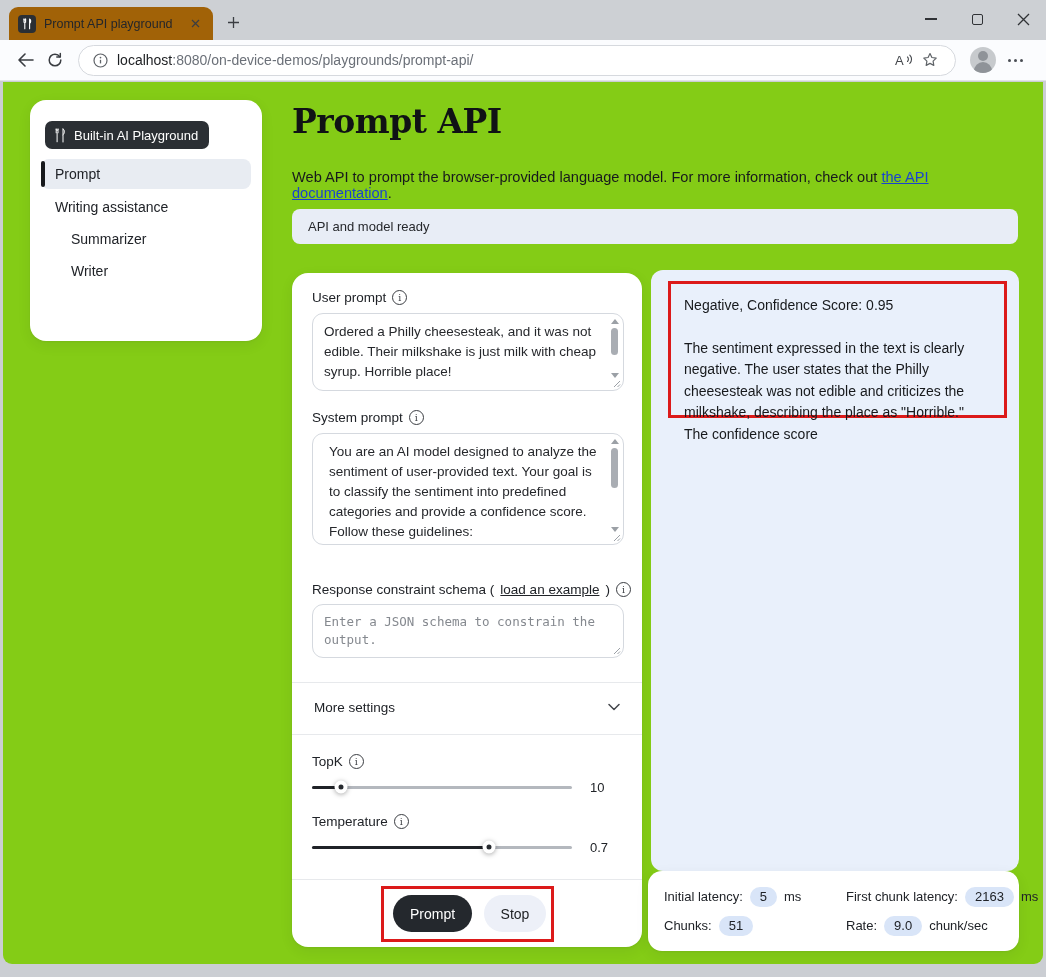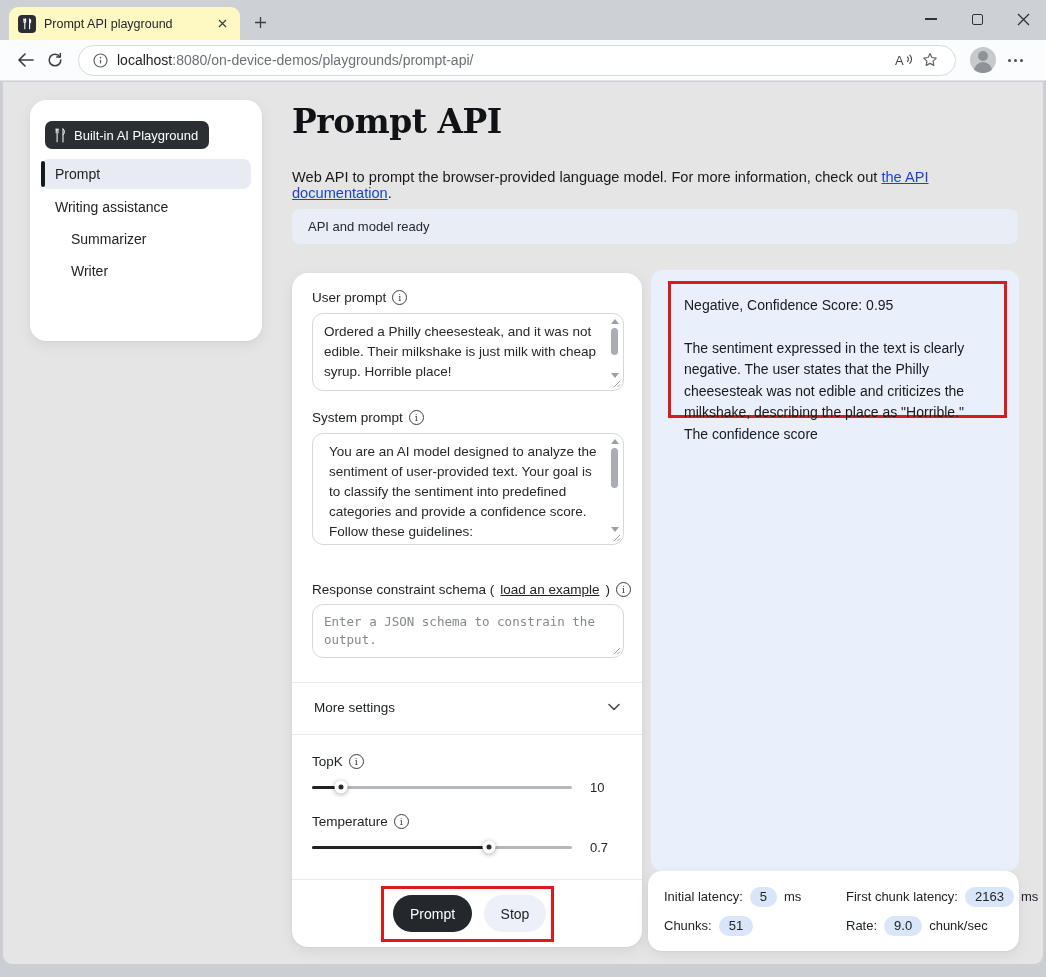--- a/index.html
+++ b/index.html
@@ -1,21 +1,21 @@
 <!DOCTYPE html>
 <html><head>
 <meta charset="utf-8">
 <style>
   * { margin:0; padding:0; box-sizing:border-box; }
   html,body { width:1046px; height:977px; overflow:hidden; }
   body { background:#cbced3; font-family:"Liberation Sans", sans-serif; color:#1c1e21; position:relative; }
 
   
   .tabstrip { height:40px; background:#cdd0d4; display:flex; align-items:flex-end; position:relative; }
-  .tab { margin-left:9px; width:231px; height:33px; background:#fef9c3; border-radius:9px 9px 0 0;
+  .tab { margin-left:9px; width:204px; height:33px; background:#a16207; border-radius:9px 9px 0 0;
          display:flex; align-items:center; padding:0 8px 0 9px; }
   .favicon { width:18px; height:18px; background:#2b2f34; border-radius:4px; display:flex; align-items:center; justify-content:center; flex:none; }
   .tab-title { flex:1; font-size:12.5px; color:#24262a; margin-left:8px; white-space:nowrap; overflow:hidden; }
   .tab-close { width:20px; height:20px; border-radius:4px; display:flex; align-items:center; justify-content:center; cursor:pointer; }
   .newtab { width:28px; height:28px; margin:0 0 4px 6px; display:flex; align-items:center; justify-content:center; border-radius:6px; }
   .wincontrols { position:absolute; right:0; top:0; height:40px; display:flex; }
   .winbtn { width:46px; height:38px; display:flex; align-items:center; justify-content:center; }
   .minimize-bar { width:12px; height:1.6px; background:#303236; }
   .maximize-box { width:11px; height:11px; border:1.6px solid #303236; border-radius:2px; }
 
@@ -28,21 +28,21 @@
   .url .host { color:#1c1e21; }
   .url .rest { color:#6b7078; }
   .addr-icon { width:26px; height:26px; display:flex; align-items:center; justify-content:center; border-radius:6px; flex:none; }
   .avatar { width:26px; height:26px; border-radius:50%; background:#c7cacd; position:relative; overflow:hidden; flex:none; margin-left:4px; }
   .avatar::before { content:""; position:absolute; width:10px; height:10px; border-radius:50%; background:#8f9398; left:8px; top:4px; }
   .avatar::after { content:""; position:absolute; width:18px; height:12px; border-radius:9px 9px 0 0; background:#8f9398; left:4px; top:15px; }
   .dots { display:flex; gap:3px; margin:0 6px 0 12px; }
   .dots i { width:3px; height:3px; border-radius:50%; background:#4a4e54; }
 
   
-  .page { position:absolute; left:3px; top:82px; width:1040px; height:882px; background:#e5e5e5; border-radius:0 0 9px 9px; overflow:hidden; }
+  .page { position:absolute; left:3px; top:82px; width:1040px; height:882px; background:#84cc16; border-radius:0 0 9px 9px; overflow:hidden; }
 
   .card { background:#fff; border-radius:16px; box-shadow:0 1px 2px rgba(16,24,40,.05), 0 4px 14px rgba(16,24,40,.07); }
 
   
   .sidebar { position:absolute; left:27px; top:18px; width:232px; height:241px; }
   .badge { position:absolute; left:15px; top:21px; height:28px; background:#2b2f34; color:#fff; border-radius:7px;
            display:inline-flex; align-items:center; gap:7px; padding:0 11px 0 8px; font-size:13px; }
   .nav-item { position:absolute; left:11px; width:210px; height:30px; display:flex; align-items:center; font-size:14px; color:#202328; padding-left:14px; border-radius:8px; cursor:pointer; }
   .nav-item.selected { background:#e8ecf2; }
   .nav-item.selected::before { content:""; position:absolute; left:0; top:2px; bottom:2px; width:3.5px; background:#17191c; border-radius:2px; }

